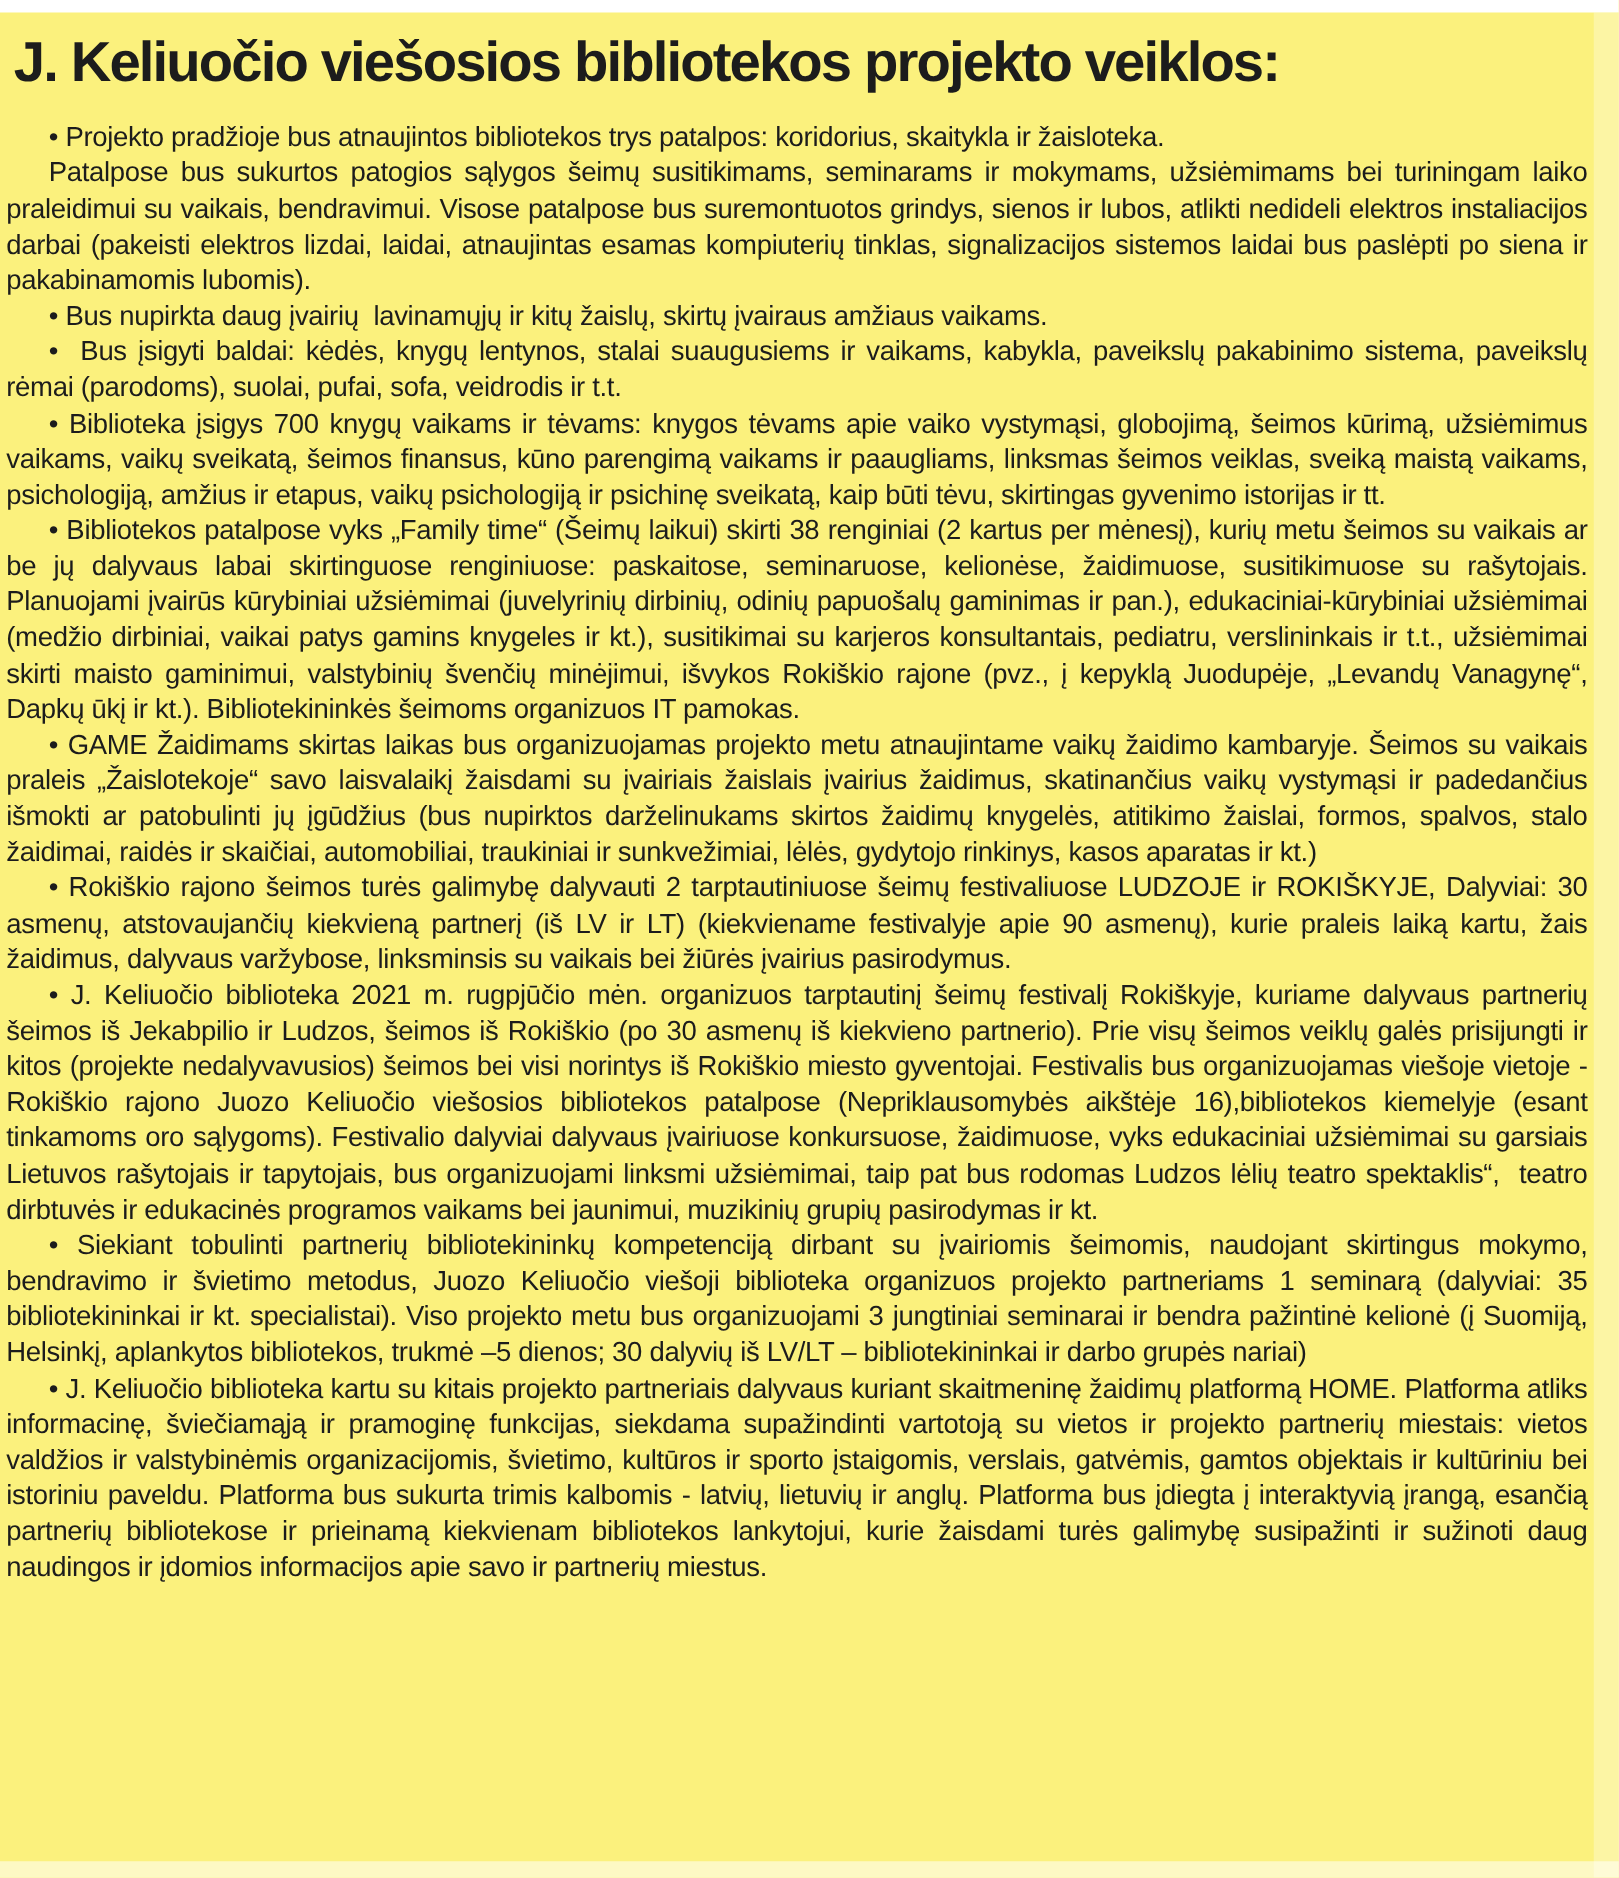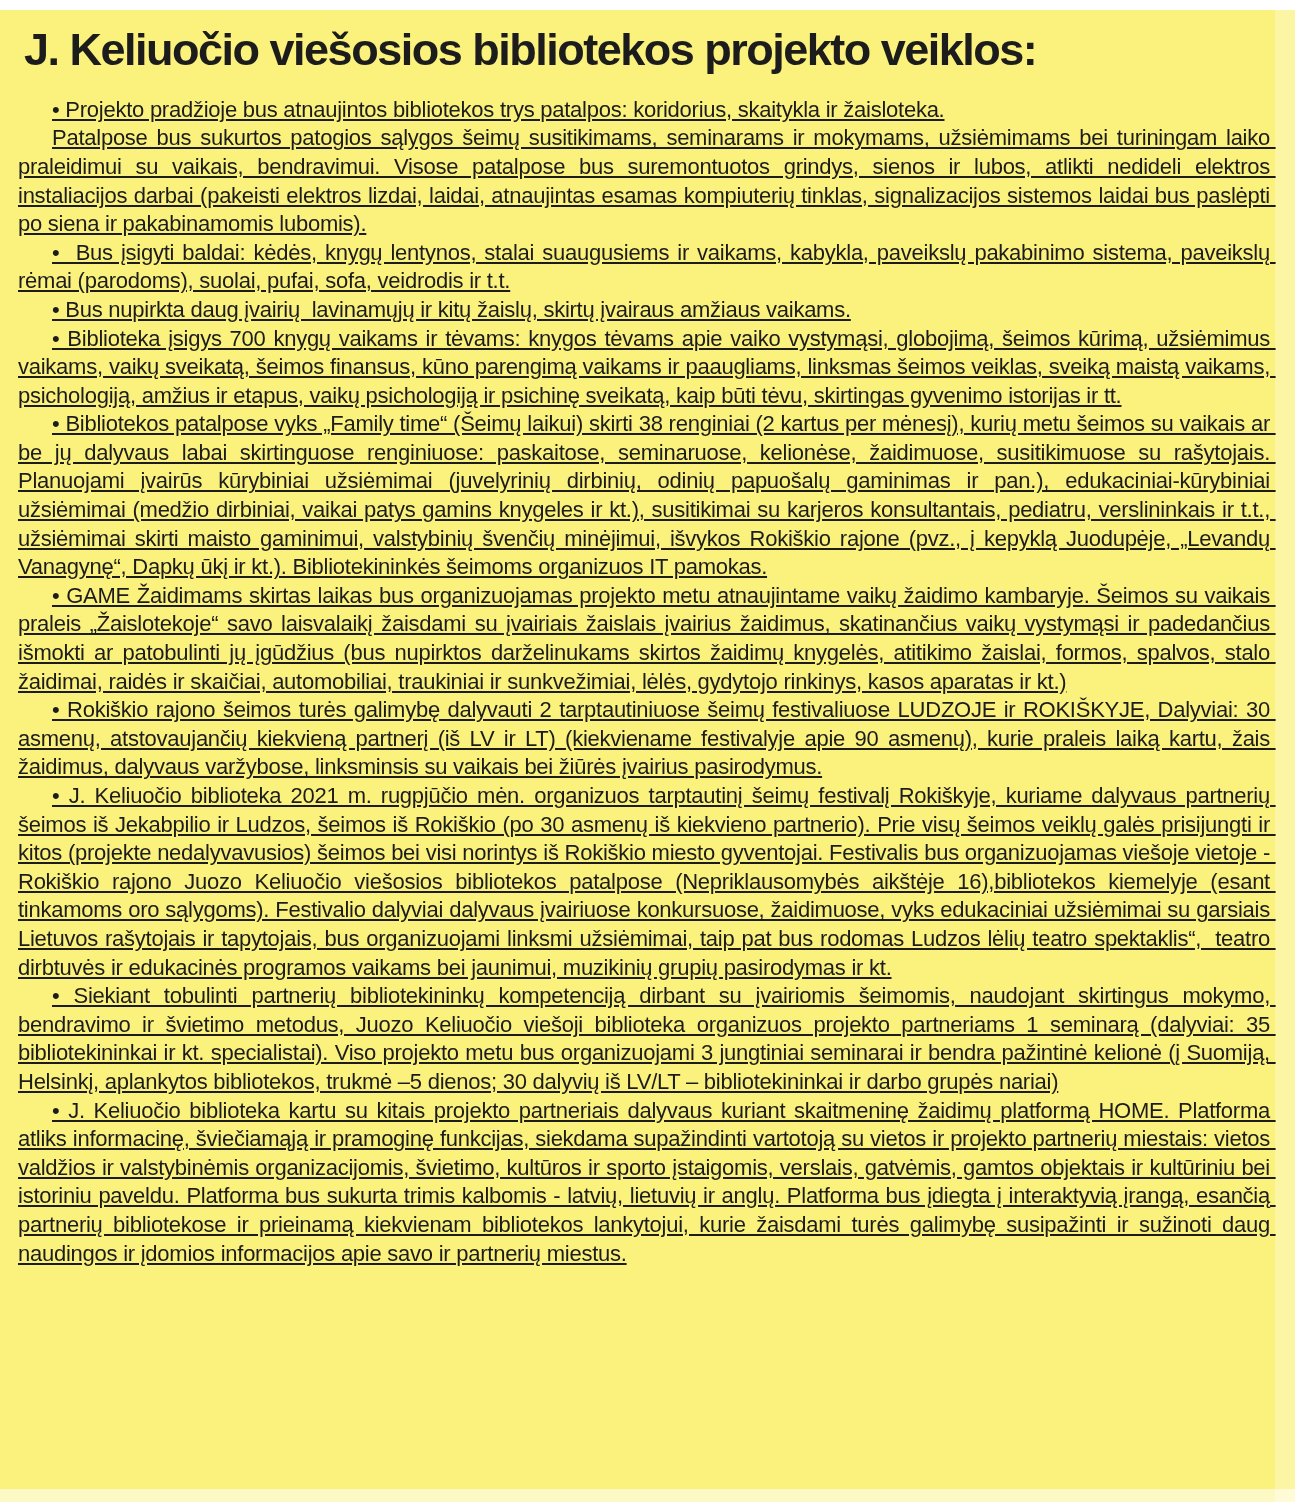--- a/index.html
+++ b/index.html
@@ -32,54 +32,53 @@
   }
   .edge-bottom{
     position:absolute;
     left:0;right:0;bottom:0;
     height:13px;
     background:rgba(255,255,255,0.55);
     pointer-events:none;
   }
   .content{
     position:relative;
-    padding:14px 25px 0 18px;
+    padding:14px 25px 0 5px;
   }
   h1.doc-title{
     margin:0 0 20px 6px;
     font-size:45px;
     font-weight:700;
     letter-spacing:-1.5px;
     line-height:1.15;
     color:var(--text);
     white-space:nowrap;
   }
   .para{
     margin:0;
     font-size:22px;
     line-height:28.6px;
     letter-spacing:-0.25px;
     text-align:justify;
     text-indent:34px;
     white-space:pre-wrap;
     color:var(--text);
-    text-decoration:underline;
   }
 </style>
 </head>
 <body>
 
 <div class="sheet">
   <div class="content">
     <h1 class="doc-title">J. Keliuočio viešosios bibliotekos projekto veiklos:</h1>
     <div>
         <p class="para">• Projekto pradžioje bus atnaujintos bibliotekos trys patalpos: koridorius, skaitykla ir žaisloteka.</p>
         <p class="para">Patalpose bus sukurtos patogios sąlygos šeimų susitikimams, seminarams ir mokymams, užsiėmimams bei turiningam laiko praleidimui su vaikais, bendravimui. Visose patalpose bus suremontuotos grindys, sienos ir lubos, atlikti nedideli elektros instaliacijos darbai (pakeisti elektros lizdai, laidai, atnaujintas esamas kompiuterių tinklas, signalizacijos sistemos laidai bus paslėpti po siena ir pakabinamomis lubomis).</p>
+        <p class="para">• Bus nupirkta daug įvairių  lavinamųjų ir kitų žaislų, skirtų įvairaus amžiaus vaikams.</p>
         <p class="para">•  Bus įsigyti baldai: kėdės, knygų lentynos, stalai suaugusiems ir vaikams, kabykla, paveikslų pakabinimo sistema, paveikslų rėmai (parodoms), suolai, pufai, sofa, veidrodis ir t.t.</p>
-        <p class="para">• Bus nupirkta daug įvairių  lavinamųjų ir kitų žaislų, skirtų įvairaus amžiaus vaikams.</p>
         <p class="para">• Biblioteka įsigys 700 knygų vaikams ir tėvams: knygos tėvams apie vaiko vystymąsi, globojimą, šeimos kūrimą, užsiėmimus vaikams, vaikų sveikatą, šeimos finansus, kūno parengimą vaikams ir paaugliams, linksmas šeimos veiklas, sveiką maistą vaikams, psichologiją, amžius ir etapus, vaikų psichologiją ir psichinę sveikatą, kaip būti tėvu, skirtingas gyvenimo istorijas ir tt.</p>
         <p class="para">• Bibliotekos patalpose vyks „Family time“ (Šeimų laikui) skirti 38 renginiai (2 kartus per mėnesį), kurių metu šeimos su vaikais ar be jų dalyvaus labai skirtinguose renginiuose: paskaitose, seminaruose, kelionėse, žaidimuose, susitikimuose su rašytojais. Planuojami įvairūs kūrybiniai užsiėmimai (juvelyrinių dirbinių, odinių papuošalų gaminimas ir pan.), edukaciniai-kūrybiniai užsiėmimai (medžio dirbiniai, vaikai patys gamins knygeles ir kt.), susitikimai su karjeros konsultantais, pediatru, verslininkais ir t.t., užsiėmimai skirti maisto gaminimui, valstybinių švenčių minėjimui, išvykos Rokiškio rajone (pvz., į kepyklą Juodupėje, „Levandų Vanagynę“, Dapkų ūkį ir kt.). Bibliotekininkės šeimoms organizuos IT pamokas.</p>
         <p class="para">• GAME Žaidimams skirtas laikas bus organizuojamas projekto metu atnaujintame vaikų žaidimo kambaryje. Šeimos su vaikais praleis „Žaislotekoje“ savo laisvalaikį žaisdami su įvairiais žaislais įvairius žaidimus, skatinančius vaikų vystymąsi ir padedančius išmokti ar patobulinti jų įgūdžius (bus nupirktos darželinukams skirtos žaidimų knygelės, atitikimo žaislai, formos, spalvos, stalo žaidimai, raidės ir skaičiai, automobiliai, traukiniai ir sunkvežimiai, lėlės, gydytojo rinkinys, kasos aparatas ir kt.)</p>
         <p class="para">• Rokiškio rajono šeimos turės galimybę dalyvauti 2 tarptautiniuose šeimų festivaliuose LUDZOJE ir ROKIŠKYJE, Dalyviai: 30 asmenų, atstovaujančių kiekvieną partnerį (iš LV ir LT) (kiekviename festivalyje apie 90 asmenų), kurie praleis laiką kartu, žais žaidimus, dalyvaus varžybose, linksminsis su vaikais bei žiūrės įvairius pasirodymus.</p>
         <p class="para">• J. Keliuočio biblioteka 2021 m. rugpjūčio mėn. organizuos tarptautinį šeimų festivalį Rokiškyje, kuriame dalyvaus partnerių šeimos iš Jekabpilio ir Ludzos, šeimos iš Rokiškio (po 30 asmenų iš kiekvieno partnerio). Prie visų šeimos veiklų galės prisijungti ir kitos (projekte nedalyvavusios) šeimos bei visi norintys iš Rokiškio miesto gyventojai. Festivalis bus organizuojamas viešoje vietoje - Rokiškio rajono Juozo Keliuočio viešosios bibliotekos patalpose (Nepriklausomybės aikštėje 16),bibliotekos kiemelyje (esant tinkamoms oro sąlygoms). Festivalio dalyviai dalyvaus įvairiuose konkursuose, žaidimuose, vyks edukaciniai užsiėmimai su garsiais Lietuvos rašytojais ir tapytojais, bus organizuojami linksmi užsiėmimai, taip pat bus rodomas Ludzos lėlių teatro spektaklis“,  teatro dirbtuvės ir edukacinės programos vaikams bei jaunimui, muzikinių grupių pasirodymas ir kt.</p>
         <p class="para">• Siekiant tobulinti partnerių bibliotekininkų kompetenciją dirbant su įvairiomis šeimomis, naudojant skirtingus mokymo, bendravimo ir švietimo metodus, Juozo Keliuočio viešoji biblioteka organizuos projekto partneriams 1 seminarą (dalyviai: 35 bibliotekininkai ir kt. specialistai). Viso projekto metu bus organizuojami 3 jungtiniai seminarai ir bendra pažintinė kelionė (į Suomiją, Helsinkį, aplankytos bibliotekos, trukmė –5 dienos; 30 dalyvių iš LV/LT – bibliotekininkai ir darbo grupės nariai)</p>
         <p class="para">• J. Keliuočio biblioteka kartu su kitais projekto partneriais dalyvaus kuriant skaitmeninę žaidimų platformą HOME. Platforma atliks informacinę, šviečiamąją ir pramoginę funkcijas, siekdama supažindinti vartotoją su vietos ir projekto partnerių miestais: vietos valdžios ir valstybinėmis organizacijomis, švietimo, kultūros ir sporto įstaigomis, verslais, gatvėmis, gamtos objektais ir kultūriniu bei istoriniu paveldu. Platforma bus sukurta trimis kalbomis - latvių, lietuvių ir anglų. Platforma bus įdiegta į interaktyvią įrangą, esančią partnerių bibliotekose ir prieinamą kiekvienam bibliotekos lankytojui, kurie žaisdami turės galimybę susipažinti ir sužinoti daug naudingos ir įdomios informacijos apie savo ir partnerių miestus.</p>
       </div>
   </div>
   <div class="edge-right"></div>

